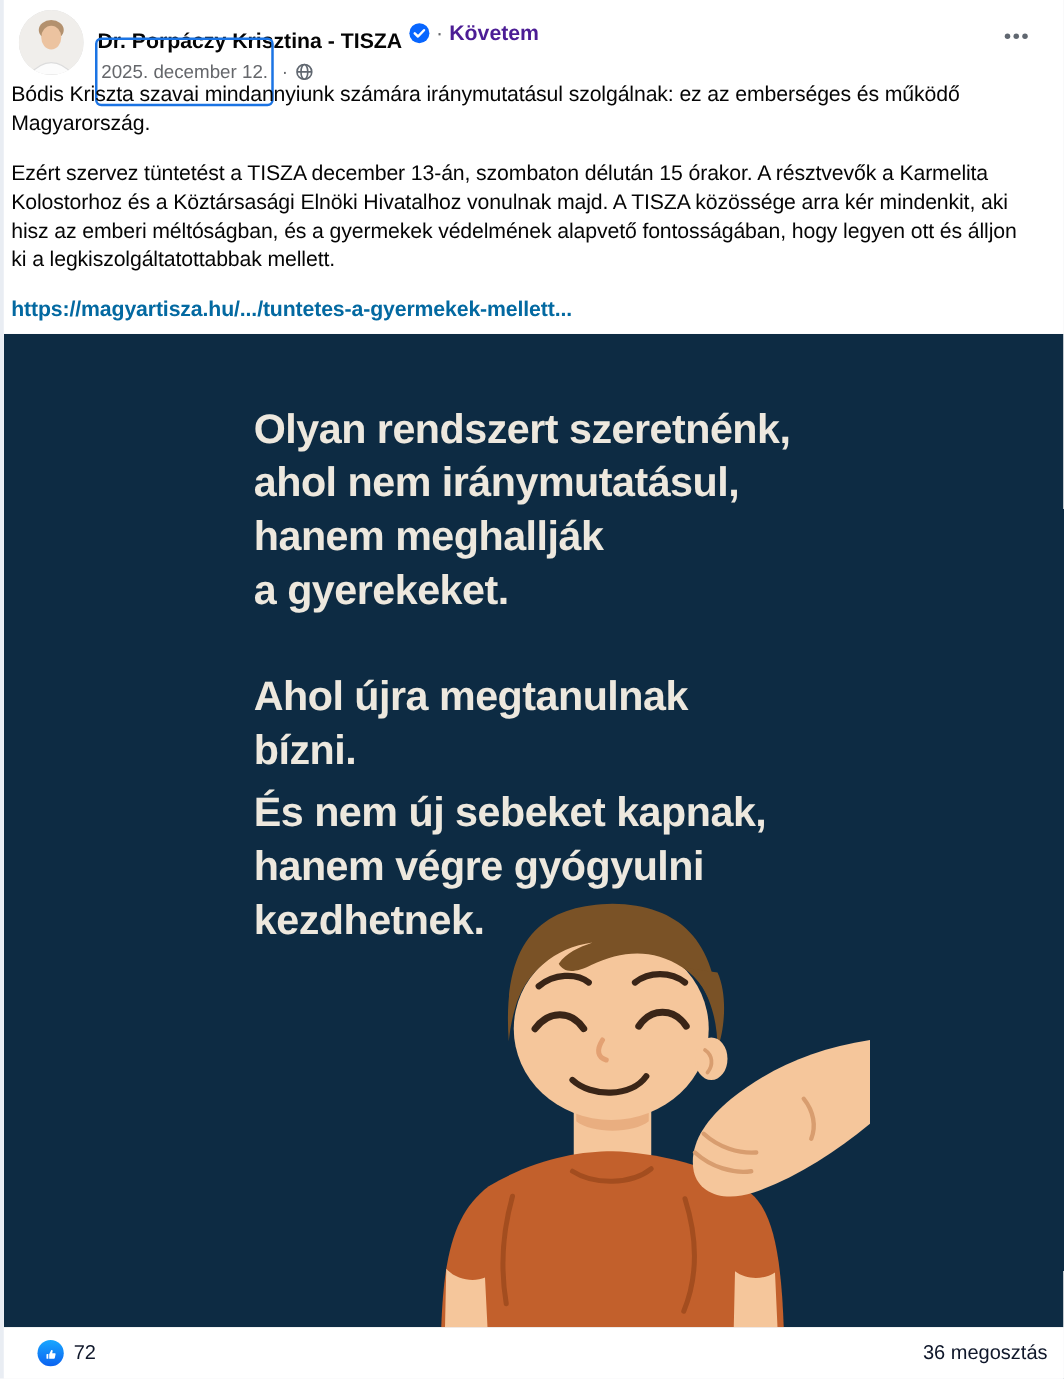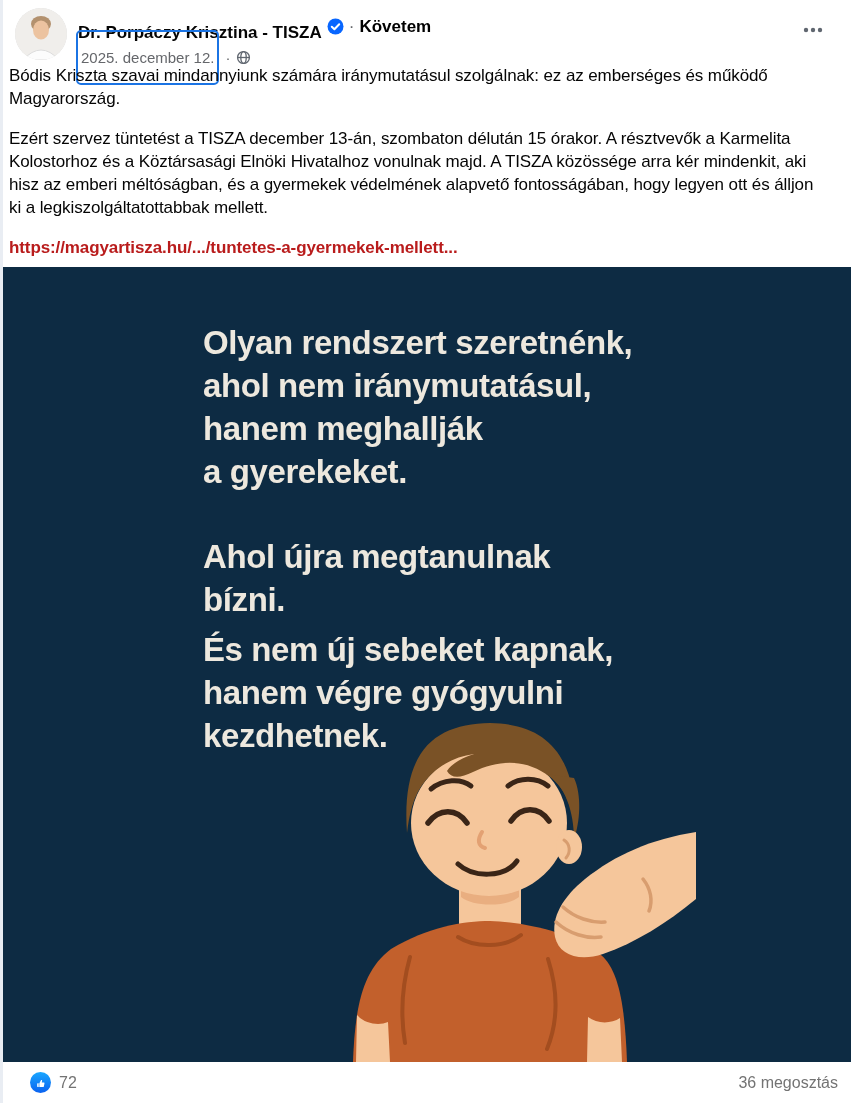--- a/index.html
+++ b/index.html
@@ -8,48 +8,48 @@
   .edge-strip{position:absolute;left:0;top:0;width:3px;height:1103px;background:#e9edf3;z-index:9;}
 
   
   .avatar{position:absolute;left:15px;top:8px;width:52px;height:52px;border-radius:50%;
           overflow:hidden;box-shadow:inset 0 0 0 1px rgba(0,0,0,.12);cursor:pointer;}
   .avatar svg{display:block;}
   .name-row{position:absolute;left:78px;top:10px;display:flex;align-items:center;gap:5px;
             font-size:17px;line-height:20px;}
   .author{font-weight:700;color:#050505;cursor:pointer;margin-top:13px;}
   .sep{color:#65676b;font-weight:400;}
-  .follow{color:#000000;font-weight:600;cursor:pointer;}
+  .follow{color:#4c1d95;font-weight:600;cursor:pointer;}
   .meta-row{position:absolute;left:76px;top:30px;display:flex;align-items:center;gap:6px;
             font-size:15px;color:#65676b;}
   .date-chip{border:2px solid #1b74e4;border-radius:5px;padding:16px 3px;line-height:19px;cursor:pointer;}
   .menu-btn{position:absolute;right:22px;top:13px;padding:6px;cursor:pointer;}
 
   
   .post-body{position:absolute;left:0;top:64px;right:0;padding:0 24px 0 9px;}
   .post-body p{margin:0 0 17px 0;font-size:17px;line-height:23px;color:#050505;letter-spacing:-.1px;}
-  .post-body a{color:#b91c1c;font-weight:700;text-decoration:none;cursor:pointer;}
+  .post-body a{color:#0369a1;font-weight:700;text-decoration:none;cursor:pointer;}
 
   
   .post-image{position:absolute;left:3px;top:267px;width:848px;height:795px;overflow:hidden;cursor:pointer;}
   .post-image svg.scene{position:absolute;left:0;top:0;z-index:1;}
   .img-text{position:absolute;left:200px;z-index:2;color:#ede8de;font-weight:700;
             font-size:33px;line-height:43px;letter-spacing:-.4px;white-space:nowrap;}
   .img-text.b1{top:54px;} .img-text.b2{top:268px;} .img-text.b3{top:361px;}
   .img-text div{height:43px;}
 
   
   .post-footer{position:absolute;left:0;top:1062px;width:851px;height:41px;background:#fff;
                display:flex;align-items:center;justify-content:space-between;
                padding:0 13px 0 30px;box-sizing:border-box;z-index:3;}
   .reactions{display:flex;align-items:center;gap:8px;cursor:pointer;}
   .like-badge{width:21px;height:21px;border-radius:50%;
               background:linear-gradient(#19a7ff,#0b62f0);
               display:flex;align-items:center;justify-content:center;}
-  .like-count,.share-count{font-size:16px;color:#737373;}
+  .like-count,.share-count{font-size:16px;color:#0f172a;}
   .share-count{cursor:pointer;}
 </style>
 </head>
 <body>
 
 <div class="screen">
   <div class="edge-strip"></div>
 
   <div class="avatar">
     <svg width="52" height="52" viewBox="0 0 52 52">

